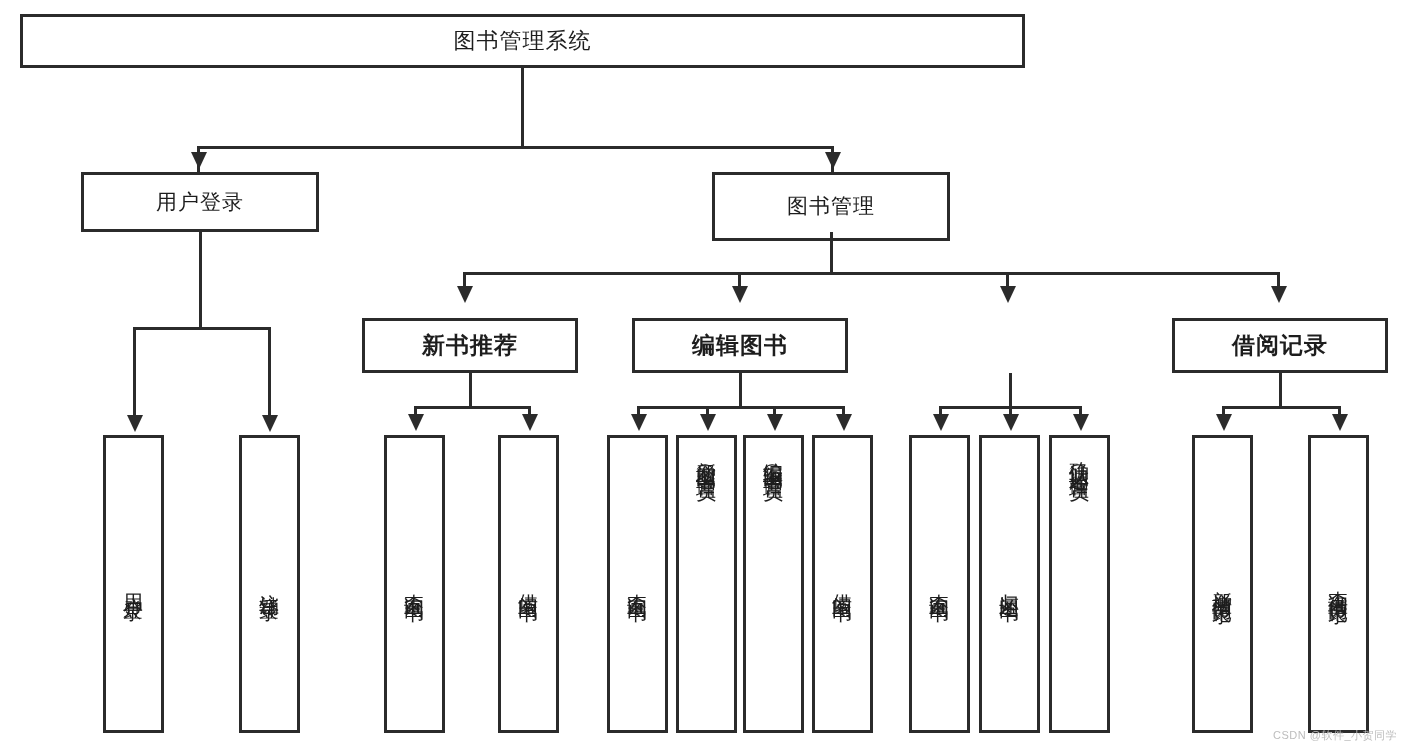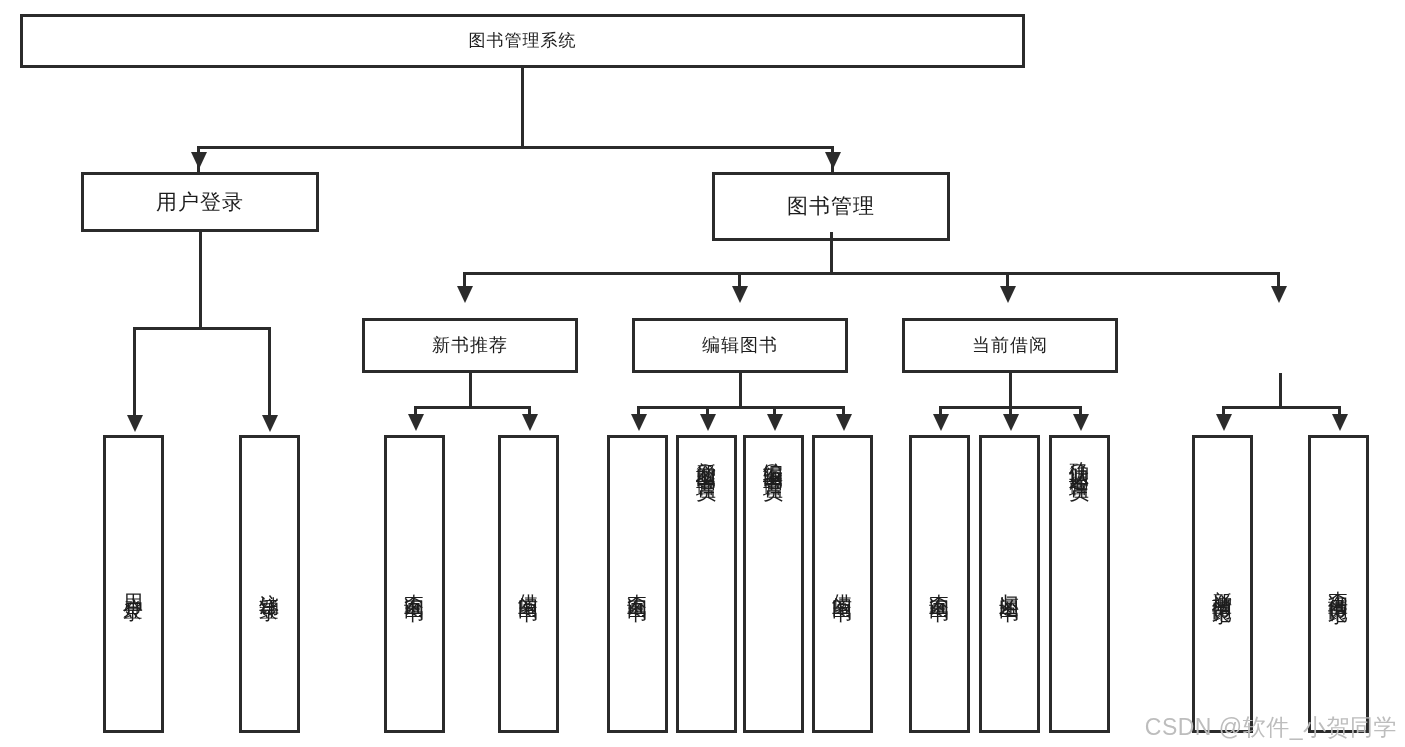--- a/index.html
+++ b/index.html
@@ -27,23 +27,23 @@
     align-items: center;
     justify-content: center;
     color: #1d1d1d;
   }
   .node-label {
     font-size: 21px;
     line-height: 1.25;
     letter-spacing: 1px;
     white-space: nowrap;
   }
-  .node.root .node-label { font-size: 17px; }
+  .node.root .node-label { font-size: 22px; }
   .node.lvl1 .node-label { font-size: 21px; }
-  .node.lvl2 .node-label { font-size: 18px; }
+  .node.lvl2 .node-label { font-size: 23px; font-weight: bold; }
   
   .node.leaf {
     align-items: flex-start;
     padding-top: 8px;
   }
   .node.leaf .node-label {
     writing-mode: vertical-rl;
     text-orientation: upright;
     font-size: 20px;
     letter-spacing: 3px;
@@ -67,21 +67,21 @@
     height: 0;
     border-left: 8px solid transparent;
     border-right: 8px solid transparent;
     border-top: 17px solid #2b2b2b;
   }
   
   #watermark {
     position: absolute;
     right: 8px;
     bottom: 4px;
-    font-size: 23px;
+    font-size: 11px;
     color: #bdbdbd;
     letter-spacing: 0.5px;
     white-space: nowrap;
     user-select: none;
   }
 </style>
 </head>
 <body>
 
 <div id="canvas">
@@ -123,22 +123,22 @@
   <div class="arrow" style="left:1000px; top:286px;"></div>
   <div class="edge v" style="left:1277px; top:272px; height:26px;"></div>
   <div class="arrow" style="left:1271px; top:286px;"></div>
 
   <div class="node lvl2" style="left:362px; top:318px; width:216px; height:55px;">
     <span class="node-label">新书推荐</span>
   </div>
   <div class="node lvl2" style="left:632px; top:318px; width:216px; height:55px;">
     <span class="node-label">编辑图书</span>
   </div>
-  <div class="node lvl2" style="left:902px; top:318px; width:216px; height:55px;">
-    <span class="node-label">当前借阅</span>
+  <div class="node lvl2" style="left:1172px; top:318px; width:216px; height:55px;">
+    <span class="node-label">借阅记录</span>
   </div>
 
   <div class="edge v" style="left:469px; top:373px; height:33px;"></div>
   <div class="edge h" style="left:414px; top:406px; width:117px;"></div>
   <div class="edge v" style="left:414px; top:406px; height:12px;"></div>
   <div class="arrow" style="left:408px; top:414px;"></div>
   <div class="edge v" style="left:528px; top:406px; height:12px;"></div>
   <div class="arrow" style="left:522px; top:414px;"></div>
 
   <div class="edge v" style="left:739px; top:373px; height:33px;"></div>

